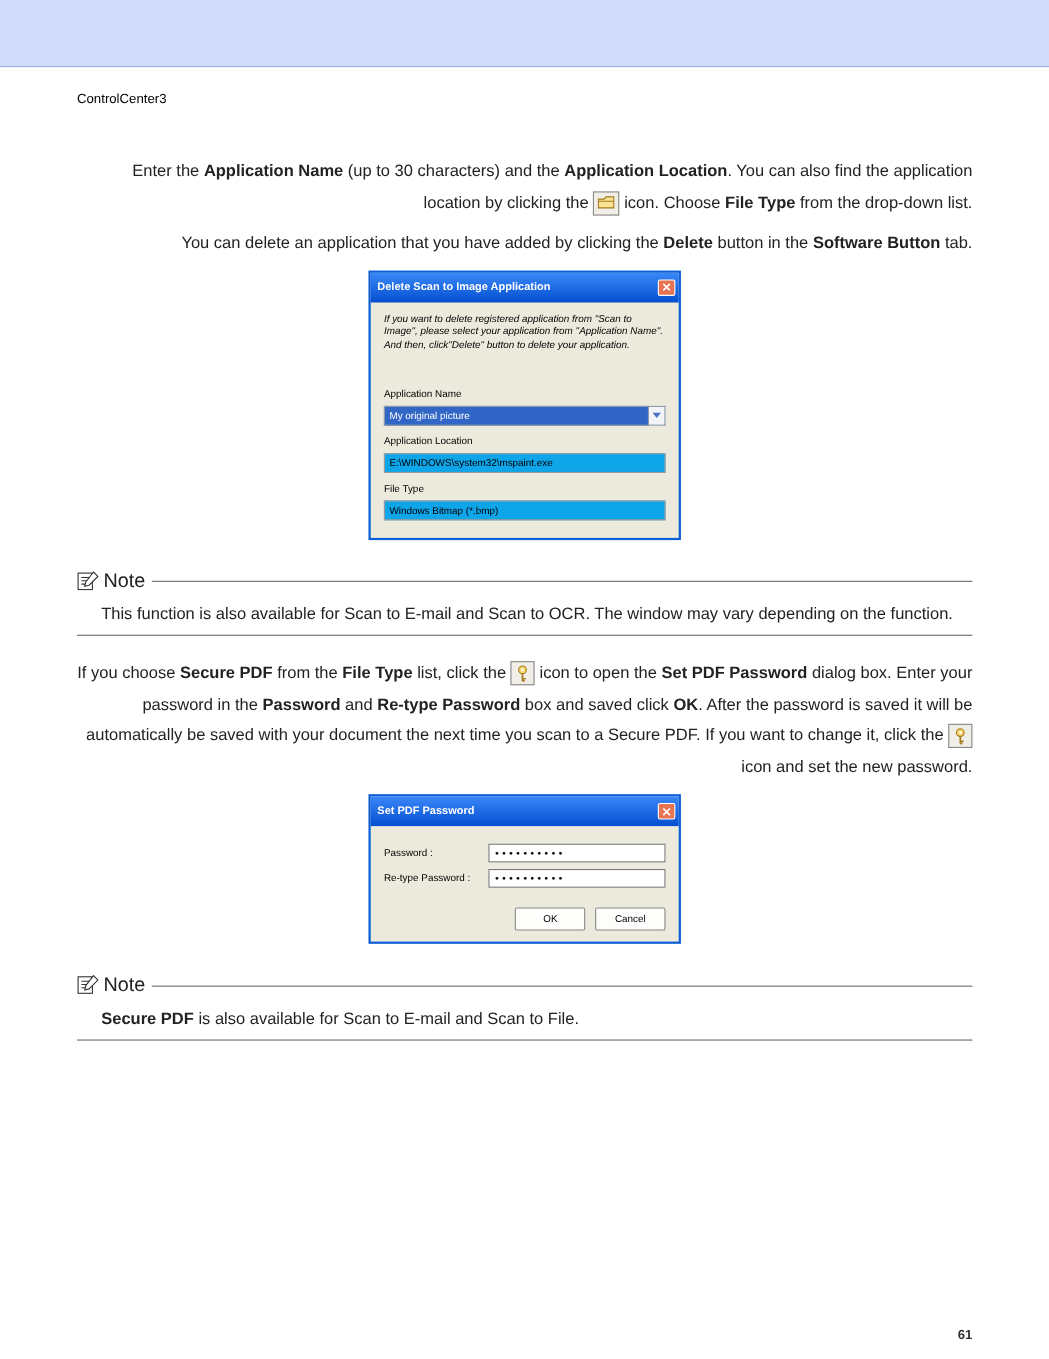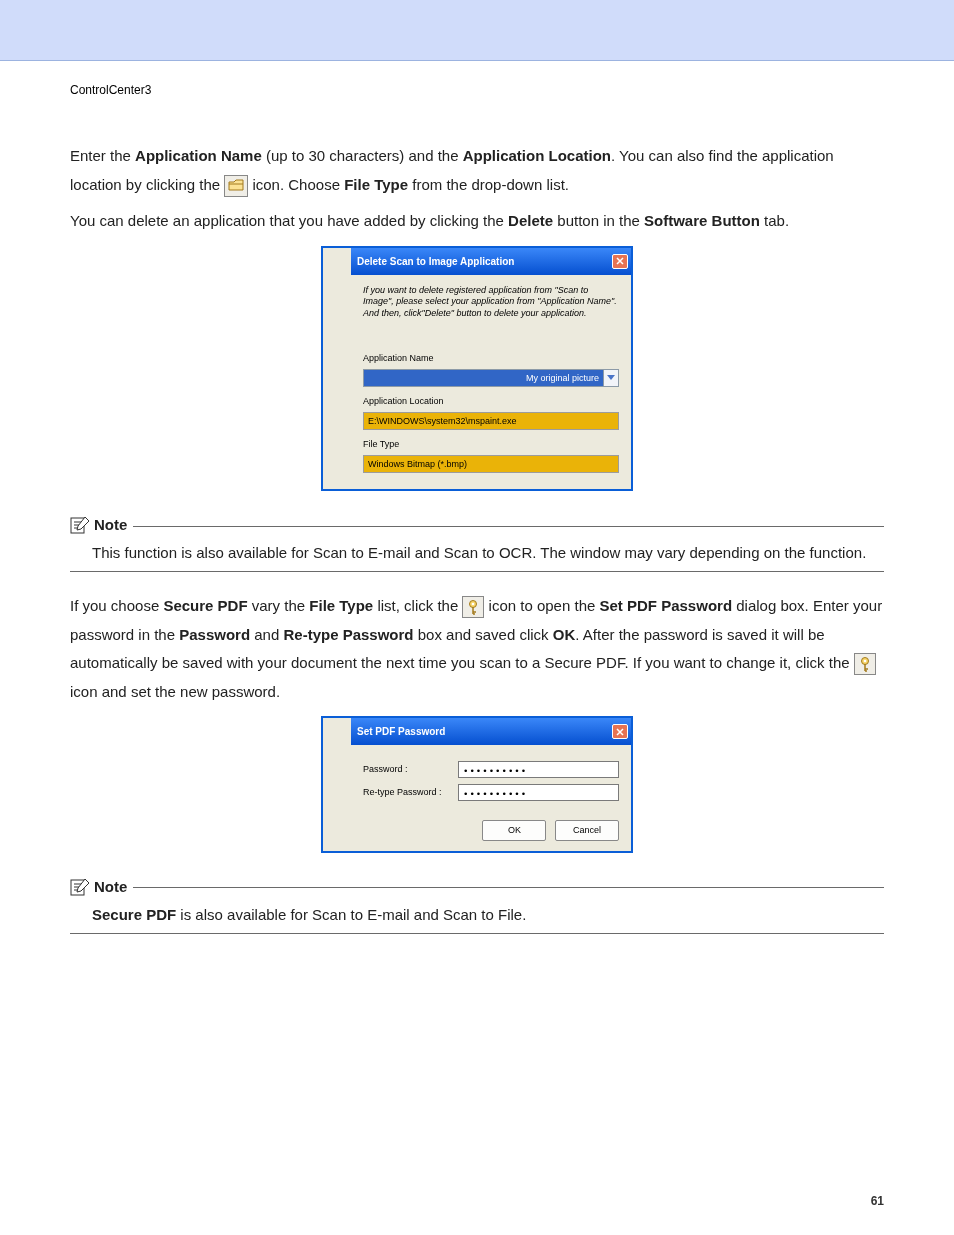--- a/index.html
+++ b/index.html
@@ -17,21 +17,21 @@
   .page {
     padding: 22px 70px 40px 70px;
     position: relative;
   }
   .page-header {
     font-size: 12px;
     color: #000000;
     margin-bottom: 45px;
   }
   .content { line-height: 1.9; }
-  .content p { margin: 0 0 8px 0; }
+  .content p { margin: 0 0 8px 0; text-align: right; }
   .folder-icon, .key-icon {
     display: inline-block;
     vertical-align: middle;
     border: 1px solid #888;
     background: #F0EEE7;
     padding: 2px 3px;
     height: 16px;
     line-height: 1;
   }
   .folder-icon svg, .key-icon svg { vertical-align: top; }
@@ -41,21 +41,20 @@
     text-align: left;
     vertical-align: top;
   }
   
   .xp-window {
     border: 2px solid #0A5ED7;
     background: #ECEADD;
     font-family: Tahoma, Arial, sans-serif;
     font-size: 9px;
     color: #000;
-    padding-left: 28px;
   }
   .xp-titlebar {
     background: linear-gradient(180deg, #3a87f8 0%, #054fd0 100%);
     color: #fff;
     font-weight: bold;
     padding: 4px 3px 4px 6px;
     display: flex;
     justify-content: space-between;
     align-items: center;
     font-size: 10px;
@@ -79,40 +78,39 @@
   .field-lbl { margin: 6px 0 2px 0; }
   .dropdown-row { display: flex; margin-bottom: 4px; }
   .dropdown-sel {
     flex: 1;
     background: #3166C6;
     color: #fff;
     border: 1px solid #8c9aa7;
     padding: 1px 4px;
     height: 14px;
     line-height: 14px;
-    text-align: right;
   }
   .dropdown-btn {
     width: 14px;
     height: 16px;
     border: 1px solid #8c9aa7;
     border-left: none;
     background: #f2f4f9;
     display: flex;
     align-items: center;
     justify-content: center;
     cursor: pointer;
   }
   .text-field {
     border-bottom: 1px solid #9c9c9c;
     border-top: 1px solid #9c9c9c;
     border-left: 1px solid #9c9c9c;
     border-right: 1px solid #9c9c9c;
     padding: 1px 4px;
-    background: #eab308;
+    background: #0ea5e9;
     height: 14px;
     line-height: 14px;
     margin-bottom: 6px;
   }
   .btn-row { text-align: right; margin-top: 18px; }
   .xp-btn {
     display: inline-block;
     border: 1px solid #888;
     background: #fdfdfc;
     font-size: 9px;
@@ -135,23 +133,23 @@
     font-family: monospace;
     font-size: 9px;
   }
   .note-head {
     display: flex;
     align-items: center;
     margin: 18px 0 2px 0;
   }
   .note-head svg { flex: 0 0 auto; }
   .note-title {
-    font-weight: bold;
+    font-weight: normal;
     margin: 0 6px 0 4px;
-    font-size: 15px;
+    font-size: 18px;
   }
   .note-line {
     flex: 1;
     border-top: 1px solid #6a6a6a;
     height: 0;
     margin-top: 2px;
   }
   .note-body {
     margin: 2px 0 0 22px;
     line-height: 1.6;
@@ -232,21 +230,21 @@
         <path d="M4 6h7M4 9h7M4 12h5" stroke="#333"></path>
         <path d="M15 1l4 4-8 8-4 1 1-4z" fill="#fff" stroke="#333"></path>
       </svg>
       <span class="note-title">Note</span>
       <span class="note-line"></span>
     </div>
     <div class="note-body">This function is also available for Scan to E-mail and Scan to OCR. The window may vary depending on the function.</div>
     <hr class="note-rule">
 
     <p>
-      <span>If you choose </span><b>Secure PDF</b><span> vary the </span><b>File Type</b><span> list, click the </span>
+      <span>If you choose </span><b>Secure PDF</b><span> from the </span><b>File Type</b><span> list, click the </span>
       <span class="key-icon">
         <svg width="14" height="16" viewBox="0 0 14 16">
             <circle cx="7" cy="5" r="3.5" fill="#F6D468" stroke="#A37B1E"></circle>
             <circle cx="7" cy="5" r="1.3" fill="#fff"></circle>
             <path d="M7 8v7M7 13h3M7 15h2" stroke="#A37B1E" stroke-width="1.5"></path>
           </svg>
       </span>
       <span> icon to open the </span><b>Set PDF Password</b><span> dialog box. Enter your password in the </span><b>Password</b><span> and </span><b>Re-type Password</b><span> box and saved click </span><b>OK</b><span>. After the password is saved it will be automatically be saved with your document the next time you scan to a Secure PDF. If you want to change it, click the </span>
       <span class="key-icon">
         <svg width="14" height="16" viewBox="0 0 14 16">

